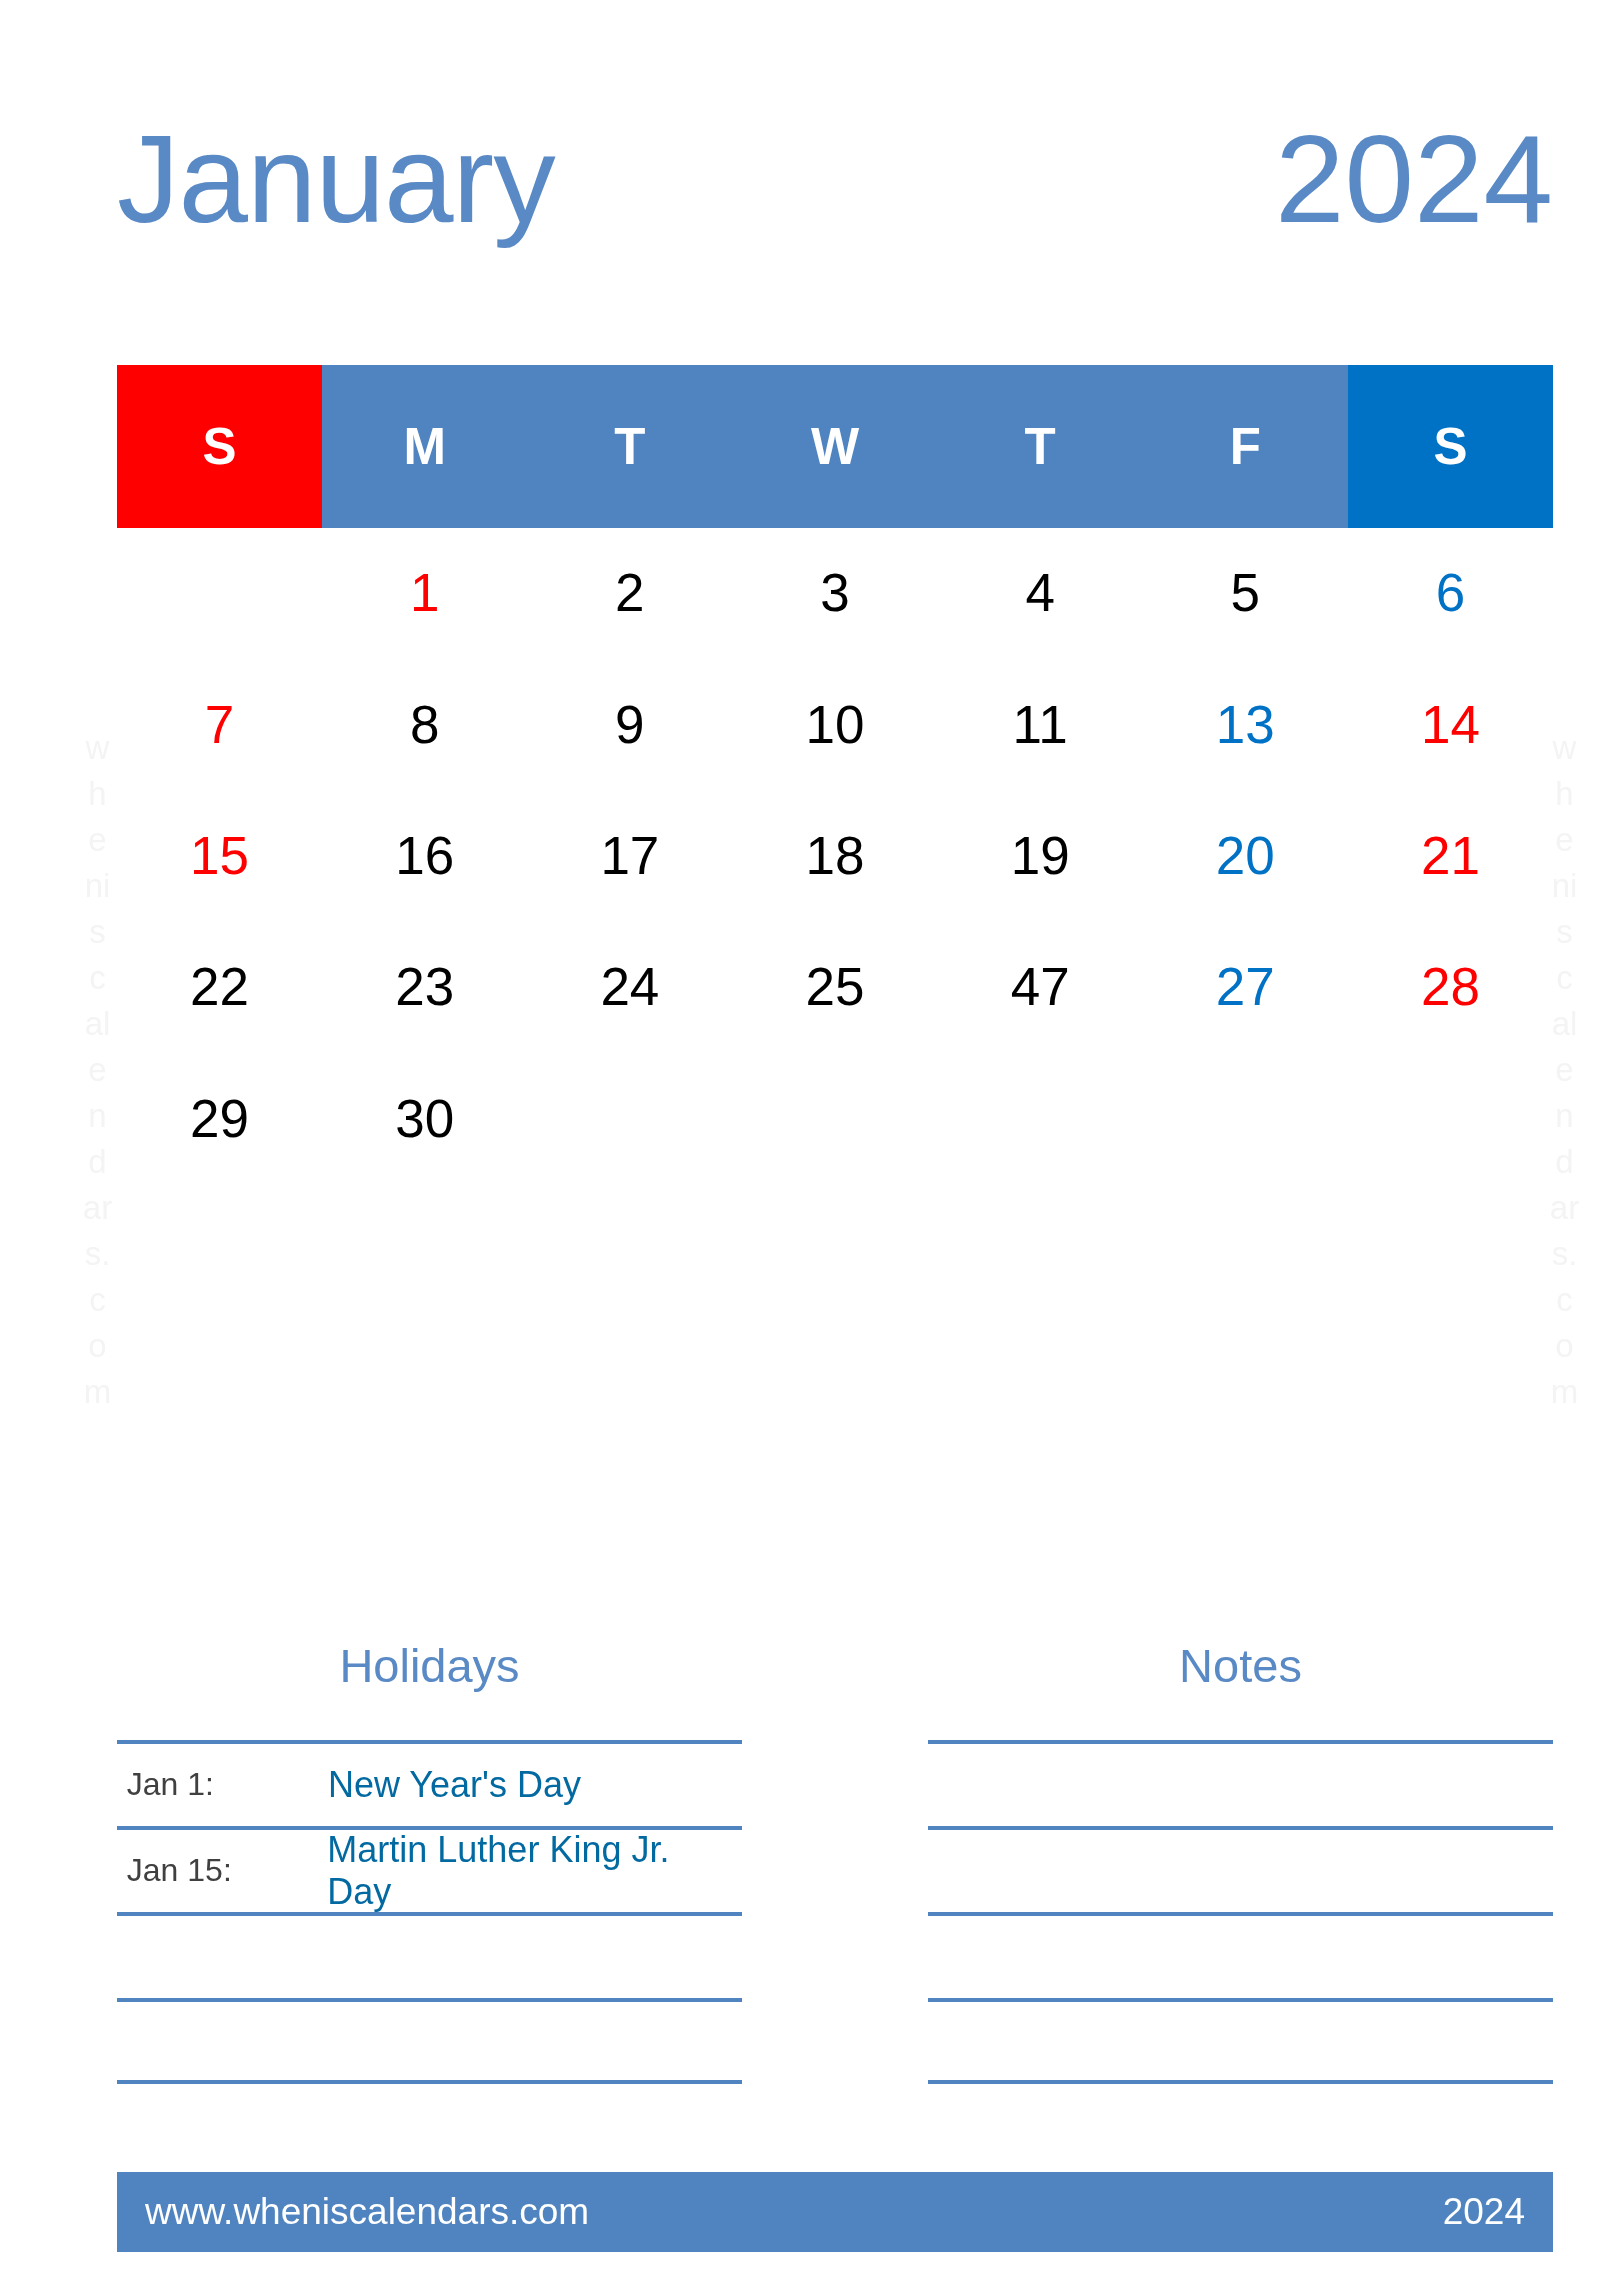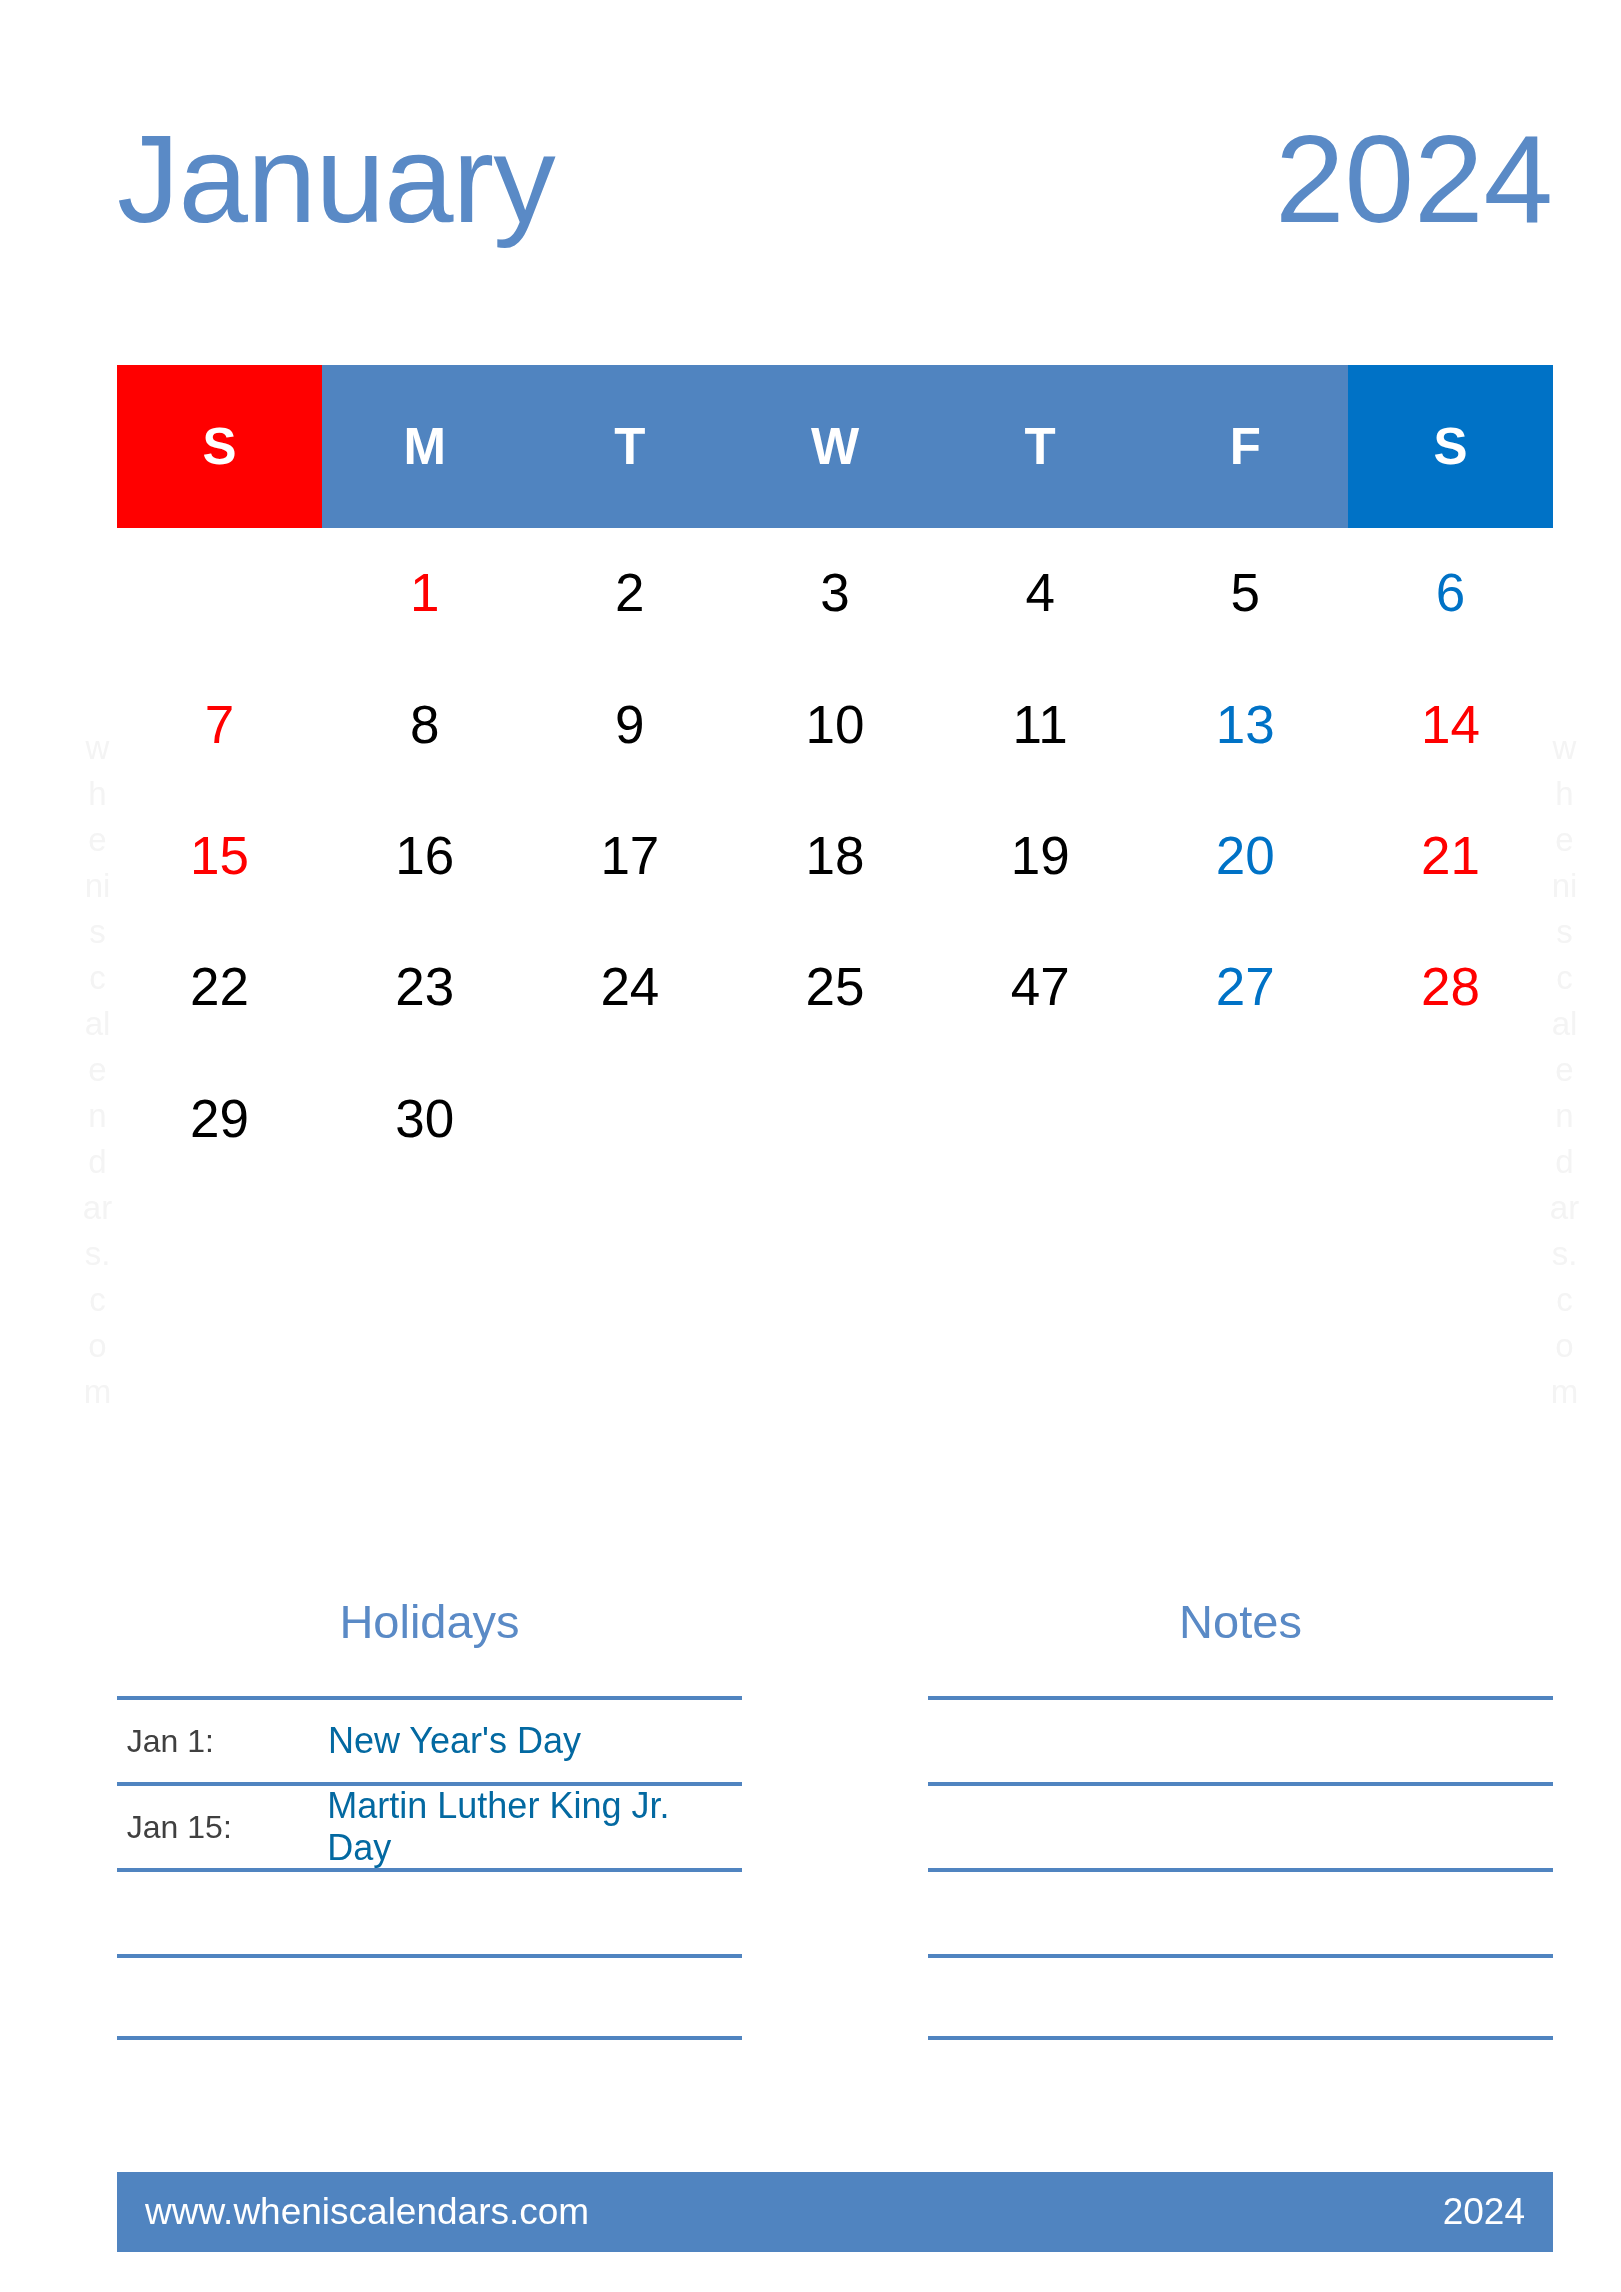--- a/index.html
+++ b/index.html
@@ -110,20 +110,21 @@
 
   
   .sections {
     position: absolute;
     left: 93px;
     top: 1598px;
     width: 1436px;
     height: 529px;
     display: flex;
     gap: 186px;
+    align-items: center;
   }
   .section {
     flex: 1 1 0;
     display: flex;
     flex-direction: column;
   }
   .section-title {
     text-align: center;
     font-size: 47px;
     color: #5A8AC6;

